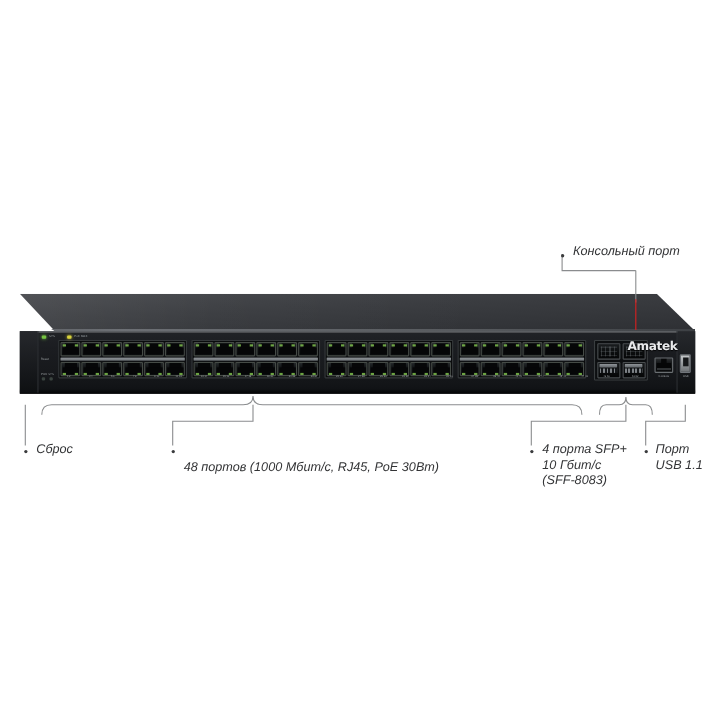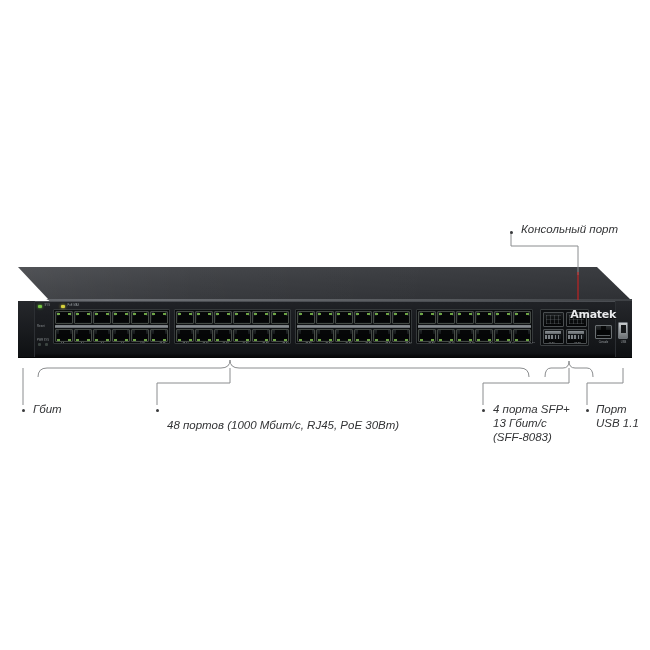--- a/index.html
+++ b/index.html
@@ -733,25 +733,25 @@
       <path d="M569,368 L569,383 L483,383 L483,405"></path>
 
       <path d="M623,368 L623,383 L587,383 L587,405"></path>
     </g>
   </svg>
 
   <div id="annoLabels">
       <div class="bullet" style="left: 510px; top: 231px;"></div>
       <div class="anno-label" style="left: 521px; top: 222px;">Консольный порт</div>
       <div class="bullet" style="left: 22px; top: 409px;"></div>
-      <div class="anno-label" style="left: 33px; top: 402px;">Гбит</div>
+      <div class="anno-label" style="left: 33px; top: 402px;">Сброс</div>
       <div class="bullet" style="left: 156px; top: 409px;"></div>
       <div class="anno-label" style="left: 167px; top: 418px;">48 портов (1000 Мбит/с, RJ45, PoE 30Вт)</div>
       <div class="bullet" style="left: 482px; top: 409px;"></div>
       <div class="anno-label multiline" style="left: 493px; top: 402px;">4 порта SFP+
-13 Гбит/с
+10 Гбит/с
 (SFF-8083)</div>
       <div class="bullet" style="left: 586px; top: 409px;"></div>
       <div class="anno-label multiline" style="left: 596px; top: 402px;">Порт
 USB 1.1</div>
     </div>
 
 </div>
 
 </body></html>

